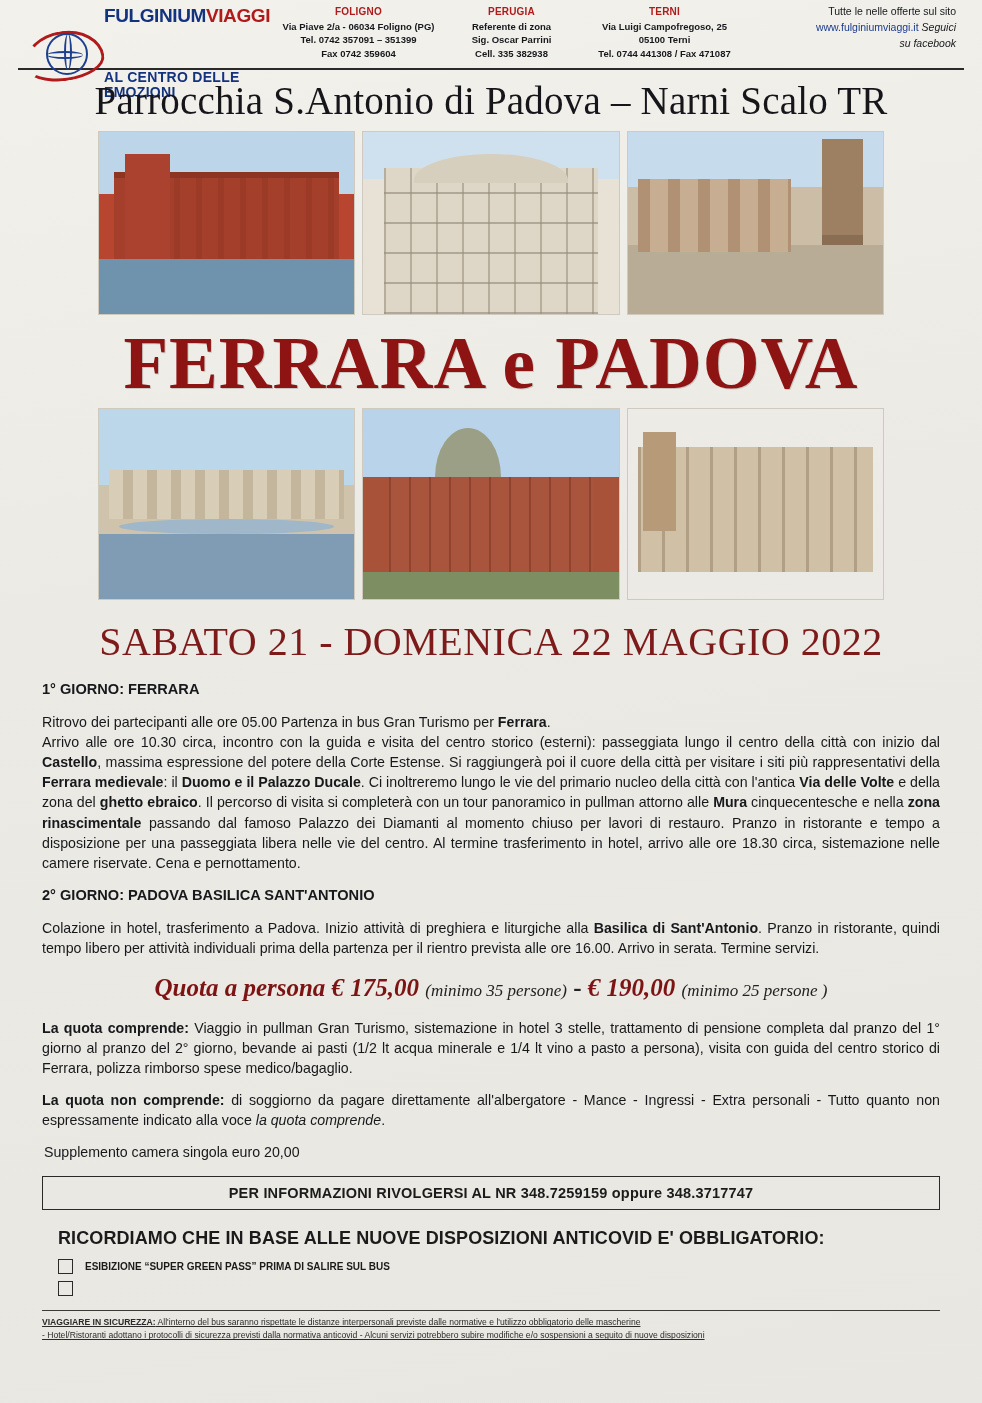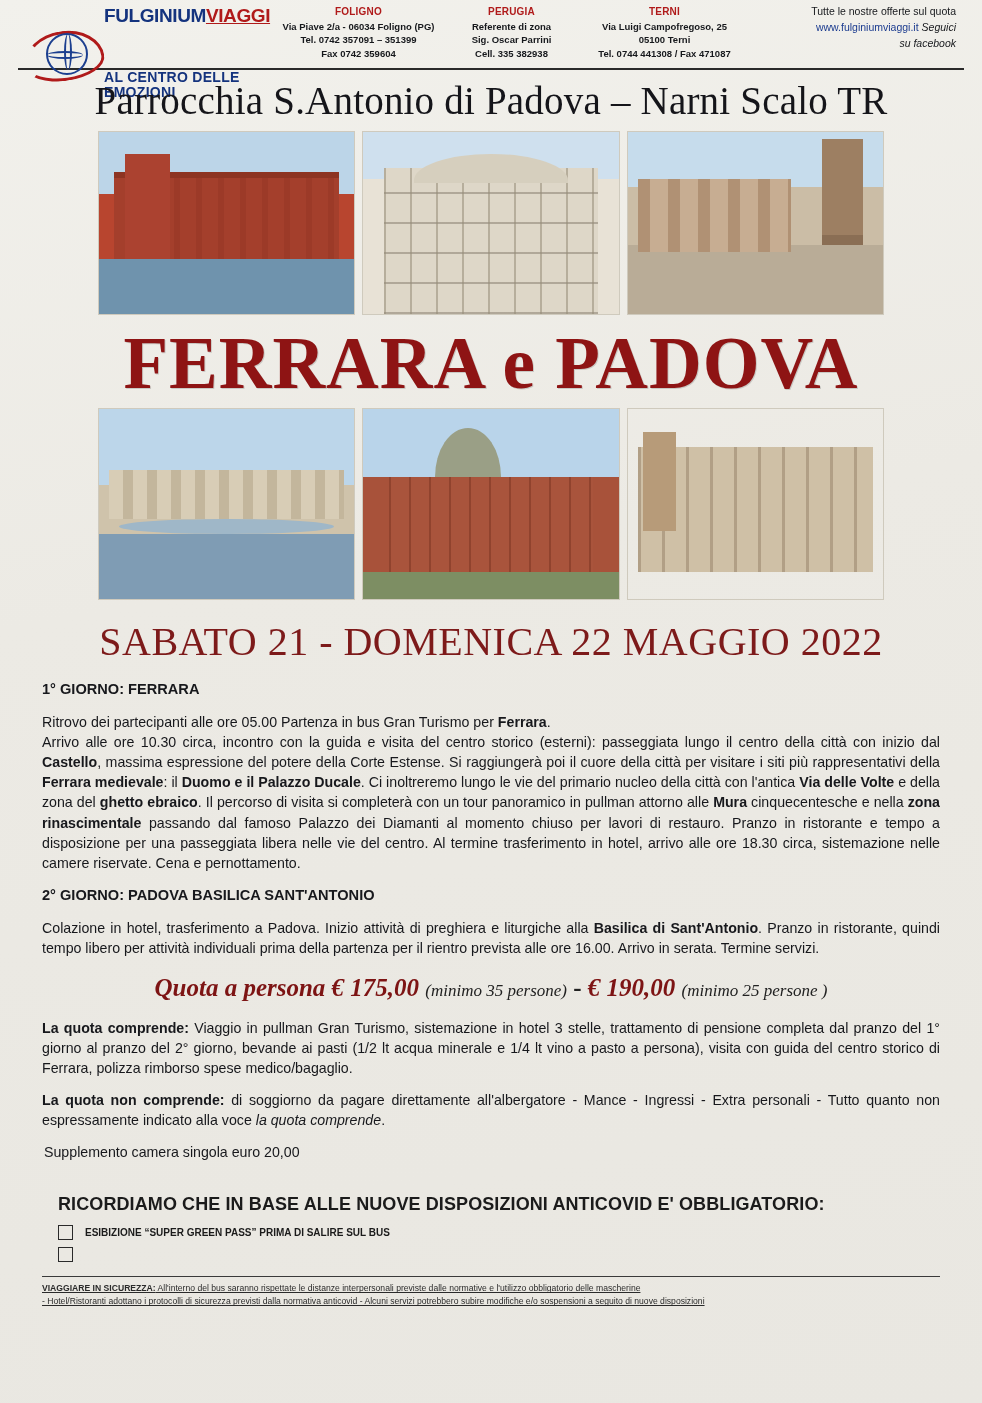--- a/index.html
+++ b/index.html
@@ -83,21 +83,20 @@
     line-height: 1.05;
   }
   .logo-text .l1 {
     font-size: 19px;
     font-weight: bold;
     letter-spacing: -0.4px;
     color: #14337e;
   }
   .logo-text .l1 .red {
     color: #b01a1a;
-    text-decoration: underline;
   }
   .logo-text .l2 {
     font-size: 14px;
     font-weight: bold;
     color: #14337e;
     letter-spacing: 0.3px;
     margin-top: 44px;
   }
   .office {
     flex: 1;
@@ -397,21 +396,21 @@
     </div>
 
     <div class="office">
       <div class="city">TERNI</div>
       <div class="ln">Via Luigi Campofregoso, 25</div>
       <div class="ln">05100 Terni</div>
       <div class="ln">Tel. 0744 441308 / Fax 471087</div>
     </div>
 
     <div class="web">
-      <div>Tutte le nostre offerte sul quota</div>
+      <div>Tutte le nelle offerte sul sito</div>
       <div><span class="u">www.fulginiumviaggi.it</span> <span class="it">Seguici</span></div>
       <div class="it">su facebook</div>
     </div>
   </div>
 
   <div class="parish">Parrocchia S.Antonio di Padova – Narni Scalo TR</div>
 
   <div class="strip strip1">
     <div class="photo p-castello"></div>
     <div class="photo p-duomo"></div>
@@ -447,20 +446,21 @@
       <b>La quota comprende:</b><span> Viaggio in pullman Gran Turismo, sistemazione in hotel 3 stelle, trattamento di pensione completa dal pranzo del 1° giorno al pranzo del 2° giorno, bevande ai pasti (1/2 lt acqua minerale e 1/4 lt vino a pasto a persona), visita con guida del centro storico di Ferrara, polizza rimborso spese medico/bagaglio.</span>
     </div>
 
     <div class="para">
       <b>La quota non comprende:</b><span> di soggiorno da pagare direttamente all'albergatore - Mance - Ingressi - Extra personali - Tutto quanto non espressamente indicato alla voce </span><i>la quota comprende</i><span>.</span>
     </div>
 
     <div class="single">Supplemento camera singola euro 20,00</div>
   </div>
 
+  <div class="infobox">PER INFORMAZIONI RIVOLGERSI AL NR 348.7259159 oppure 348.3717747</div>
 
   <div class="covid">
     <div class="covid-head">RICORDIAMO CHE IN BASE ALLE NUOVE DISPOSIZIONI ANTICOVID E' OBBLIGATORIO:</div>
     <div class="covid-row">
       <span class="cbox"></span>
       <span>ESIBIZIONE “SUPER GREEN PASS” PRIMA DI SALIRE SUL BUS</span>
     </div>
     <div class="covid-row">
       <span class="cbox"></span>
     </div>

